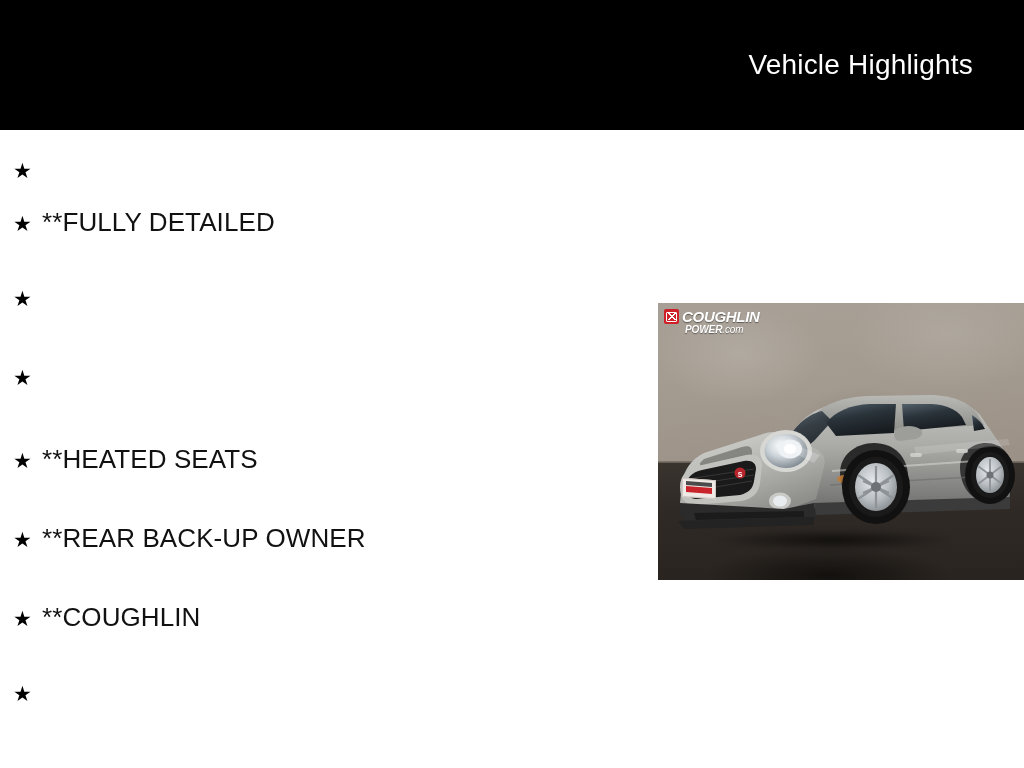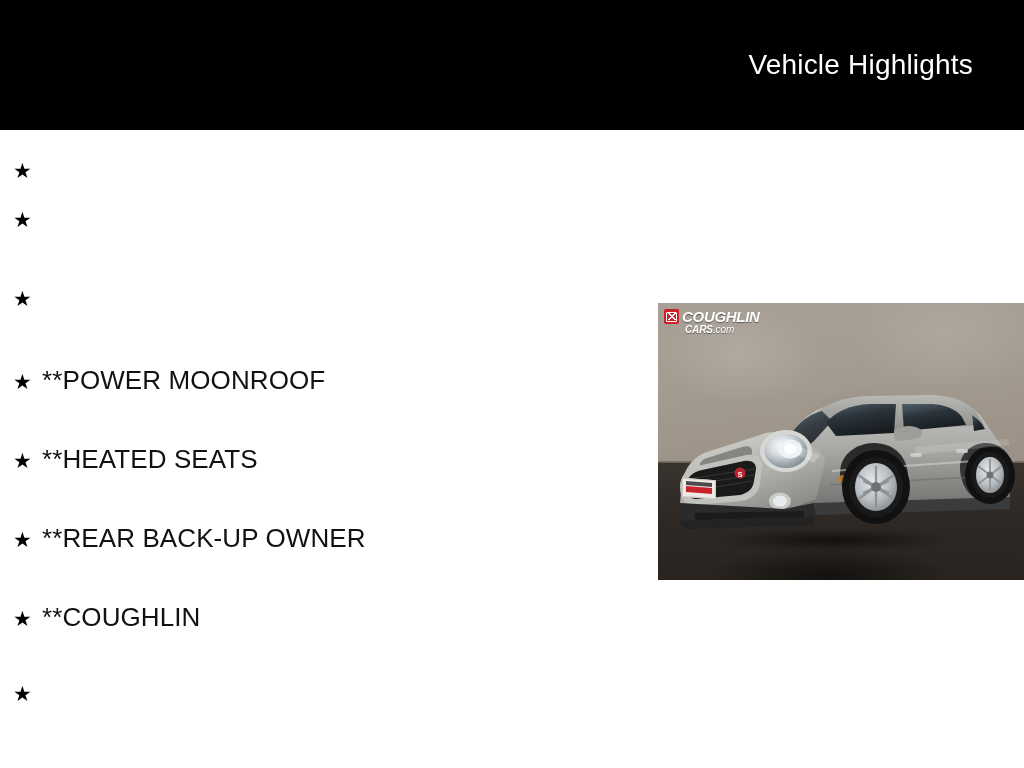--- a/index.html
+++ b/index.html
@@ -229,27 +229,27 @@
   <div id="header-bar">
     <div id="header-title">Vehicle Highlights</div>
   </div>
 
   <ul id="highlights-list">
     <li class="highlight-item">
       <span class="bullet-star">★</span>
     </li>
     <li class="highlight-item">
       <span class="bullet-star">★</span>
-    </li>
-    <li class="highlight-item">
-      <span class="bullet-star">★</span>
-    </li>
-    <li class="highlight-item">
-      <span class="bullet-star">★</span>
-      <span class="highlight-label">**POWER MOONROOF</span>
+      <span class="highlight-label">**FULLY DETAILED</span>
+    </li>
+    <li class="highlight-item">
+      <span class="bullet-star">★</span>
+    </li>
+    <li class="highlight-item">
+      <span class="bullet-star">★</span>
     </li>
     <li class="highlight-item">
       <span class="bullet-star">★</span>
       <span class="highlight-label">**HEATED SEATS</span>
     </li>
     <li class="highlight-item">
       <span class="bullet-star">★</span>
       <span class="highlight-label">**REAR BACK-UP OWNER</span>
     </li>
     <li class="highlight-item">
@@ -400,18 +400,18 @@
       <div class="dp-dark"></div>
       <div class="dp-red"></div>
     </div>
 
     <div id="photo-watermark">
       <div class="wm-row1">
         <span class="wm-logo-box"></span>
         <span class="wm-coughlin">COUGHLIN</span>
       </div>
       <div class="wm-row2">
-        <span>CARS</span><span class="dotcom">.com</span>
+        <span>POWER</span><span class="dotcom">.com</span>
       </div>
     </div>
   </div>
 
 </div>
 
 </body></html>

